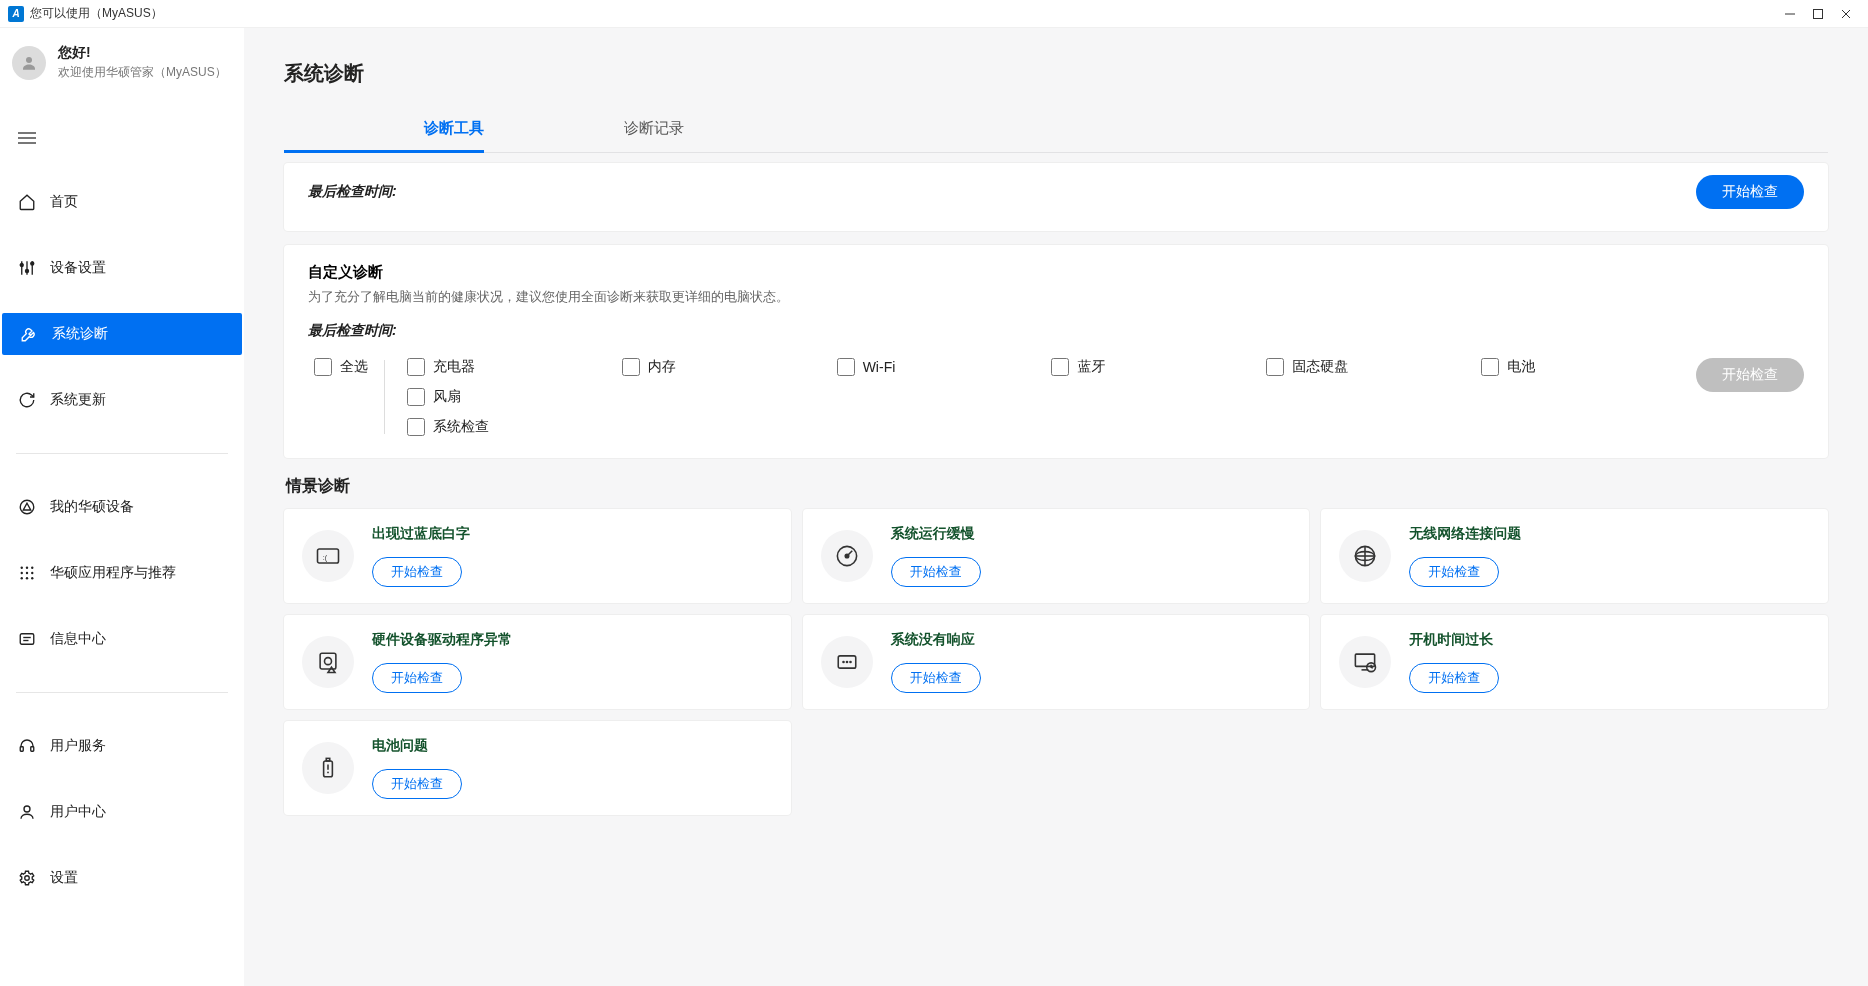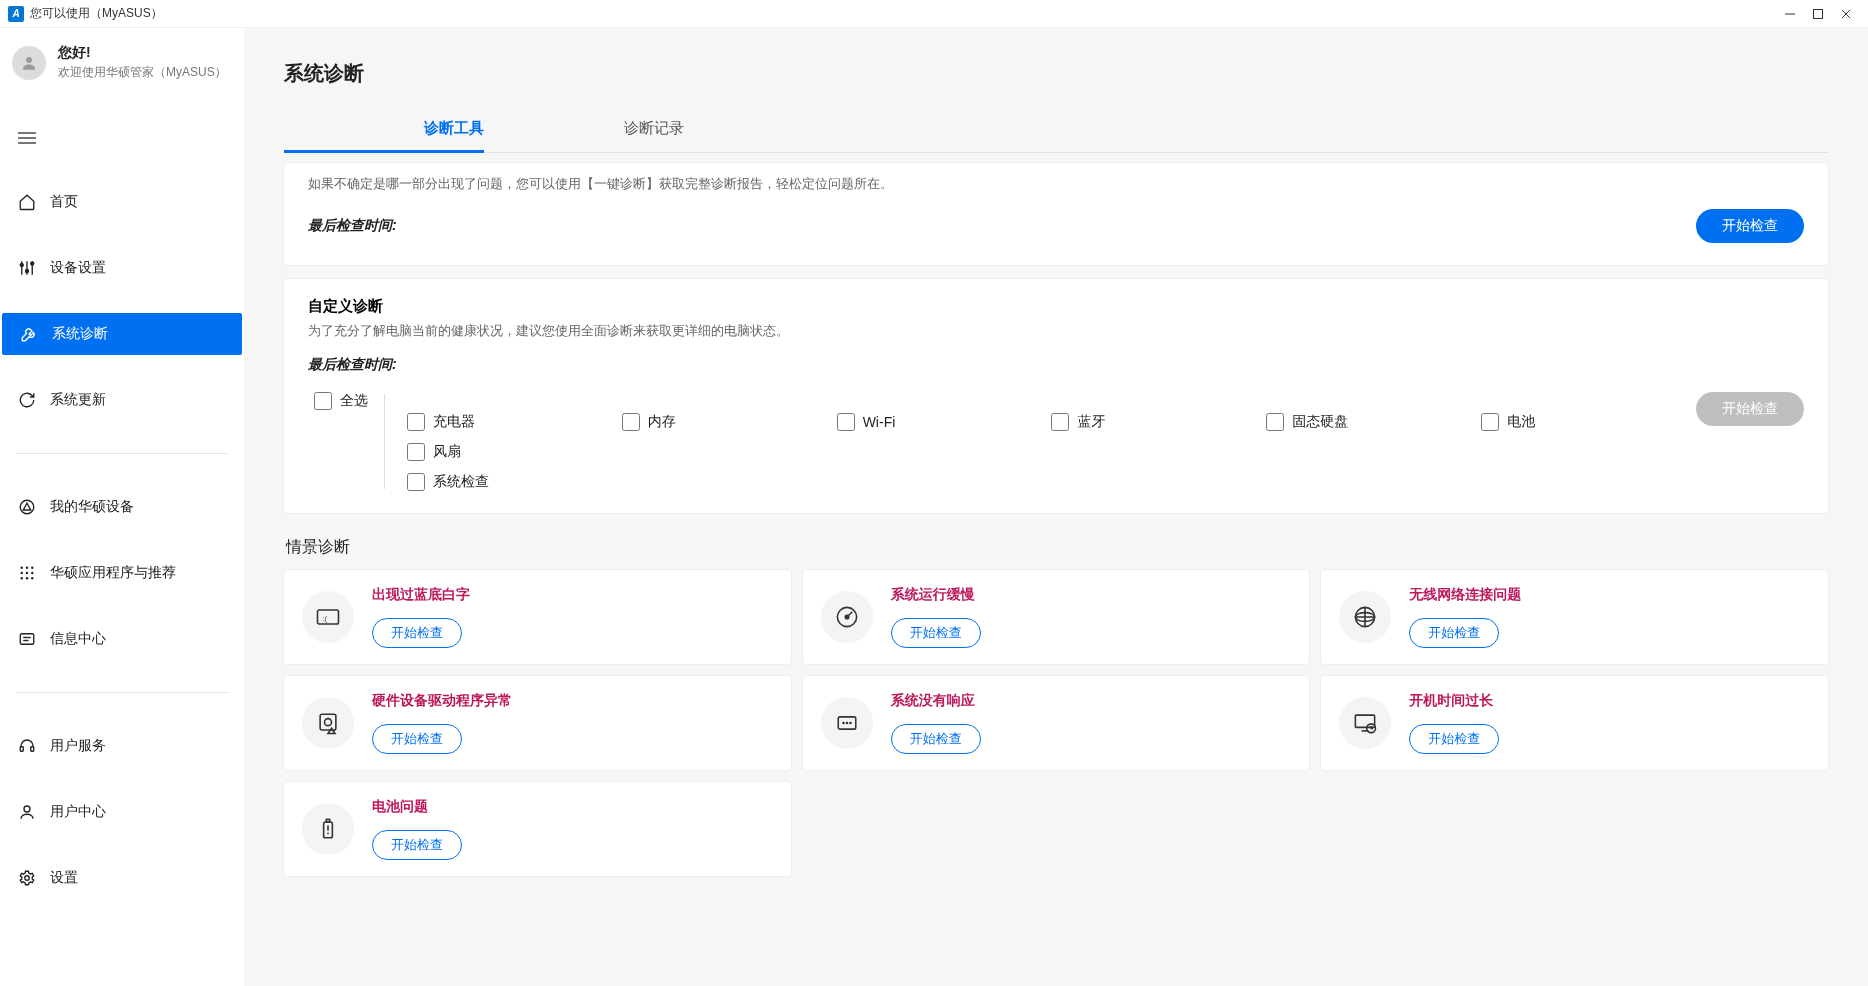--- a/index.html
+++ b/index.html
@@ -39,28 +39,28 @@
 .btn-primary { background:#0070f2; color:#fff; border:none; border-radius:18px; padding: 8px 26px; font-size:14px; cursor:pointer; }
 .btn-primary:disabled, .btn-primary.disabled { background:#bfbfbf; cursor:not-allowed; }
 .btn-outline { background:#fff; color:#0070f2; border:1px solid #0070f2; border-radius:16px; padding:5px 18px; font-size:13px; cursor:pointer; }
 
 .section-title { font-size:15px; font-weight:700; color:#000000; margin-bottom:6px; }
 
 .check-row { display:flex; align-items:flex-start; gap:14px; margin-top:18px; }
 .chk { display:flex; align-items:center; gap:8px; font-size:14px; color:#222;padding-left:6px; }
 .chk input[type=checkbox]{ width:18px; height:18px; cursor:pointer; accent-color:#0070f2; }
 .sep-v { width:1px; background:#ddd; align-self:stretch; margin: 2px 2px; }
-.chk-grid { flex:1; display:grid; grid-template-columns: repeat(6, minmax(100px, 1fr)); row-gap:12px; column-gap:8px;margin-top:21px; }
-
-.scenario-title { font-size:16px; font-weight:400; color:#222; margin: 24px 0 12px 2px; }
+.chk-grid { flex:1; display:grid; grid-template-columns: repeat(6, minmax(100px, 1fr)); row-gap:12px; column-gap:8px; }
+
+.scenario-title { font-size:16px; font-weight:700; color:#222; margin: 18px 0 12px 2px; }
 .scenario-grid { display:grid; grid-template-columns: repeat(3, 1fr); gap:12px; }
 .scard { background:#fff; border-radius:4px; padding:16px 18px; display:flex; gap:18px; align-items:center; box-shadow:0 0 0 1px #eee; }
 .sicon { width:52px; height:52px; border-radius:50%; background:#f4f4f5; display:flex; align-items:center; justify-content:center; }
 .sicon svg { width:28px; height:28px; stroke:#333; fill:none; stroke-width:1.8; }
-.scard .stitle { font-size:14px; font-weight:700; color:#be185d; margin-bottom:14px; }
+.scard .stitle { font-size:14px; font-weight:700; color:#14532d; margin-bottom:14px; }
 
 .custom-head { display:flex; justify-content:space-between; align-items:flex-end; }
 
 </style>
 </head>
 <body>
 
 <div class="titlebar">
   <span class="app-icon">A</span>
   <span>您可以使用（MyASUS）</span>
@@ -213,21 +213,20 @@
 
   <main class="main">
     <h1 class="page-title">系统诊断</h1>
 
     <div class="tabs">
       <div class="tab active">诊断工具</div>
       <div class="tab">诊断记录</div>
     </div>
 
     <div class="card" style="padding-top:12px;">
-      <div class="desc">如果不确定是哪一部分出现了问题，您可以使用【一键诊断】获取完整诊断报告，轻松定位问题所在。</div>
       <div class="last-row">
         <span class="last-label">最后检查时间:</span>
         <button class="btn-primary">开始检查</button>
       </div>
     </div>
 
     <div class="card">
       <div class="section-title">自定义诊断</div>
       <div class="desc">为了充分了解电脑当前的健康状况，建议您使用全面诊断来获取更详细的电脑状态。</div>
       <div class="custom-head">

